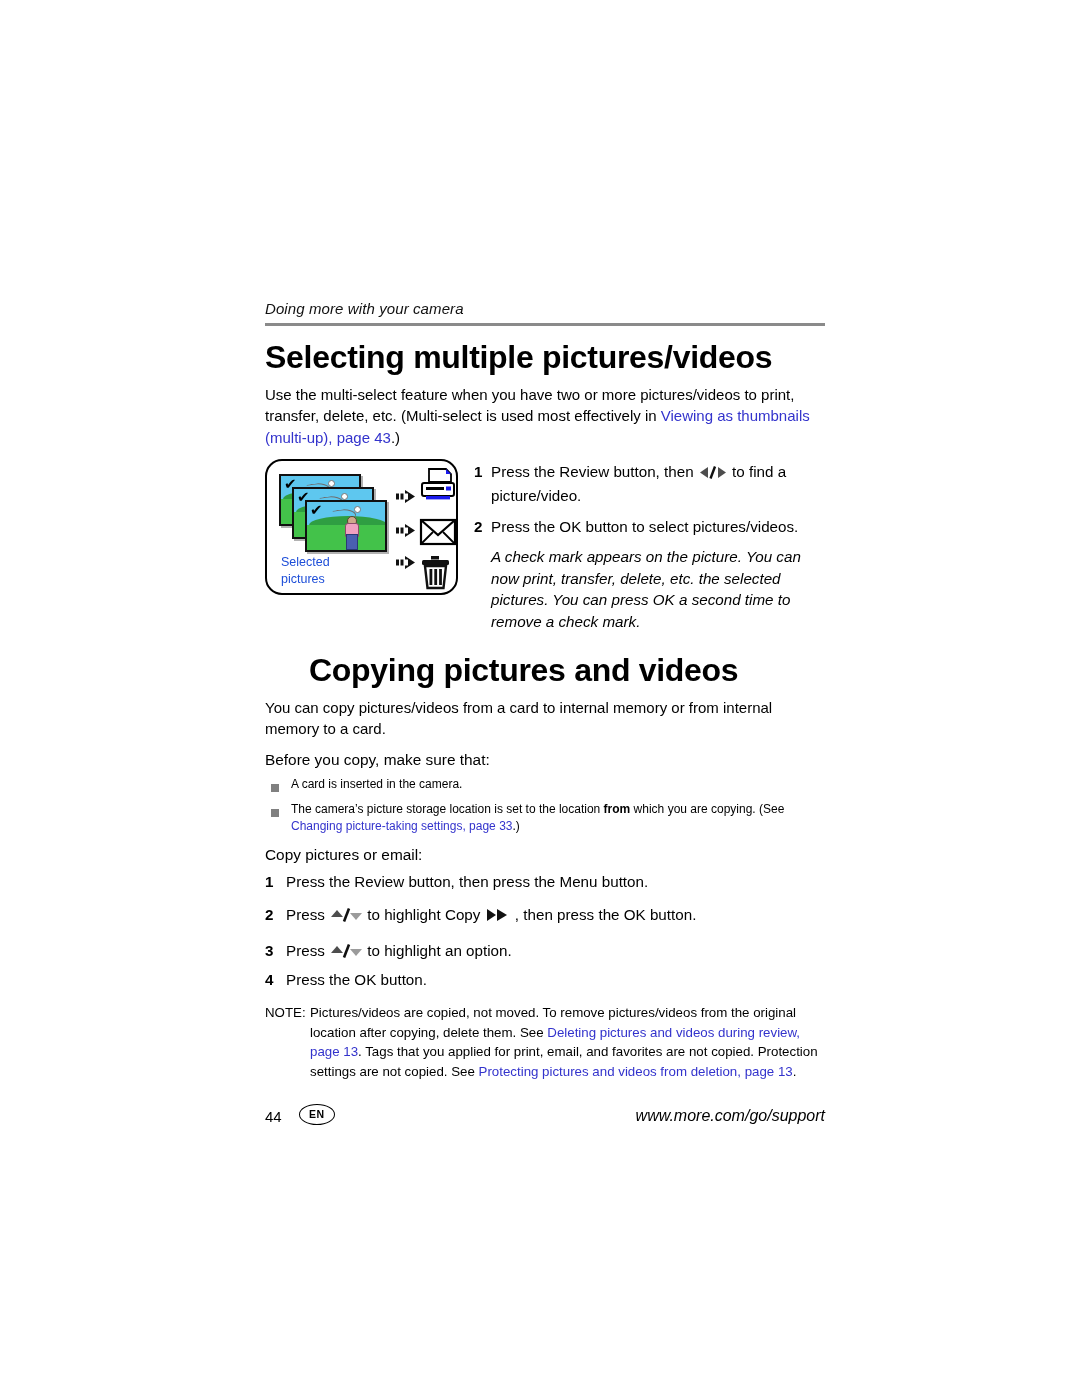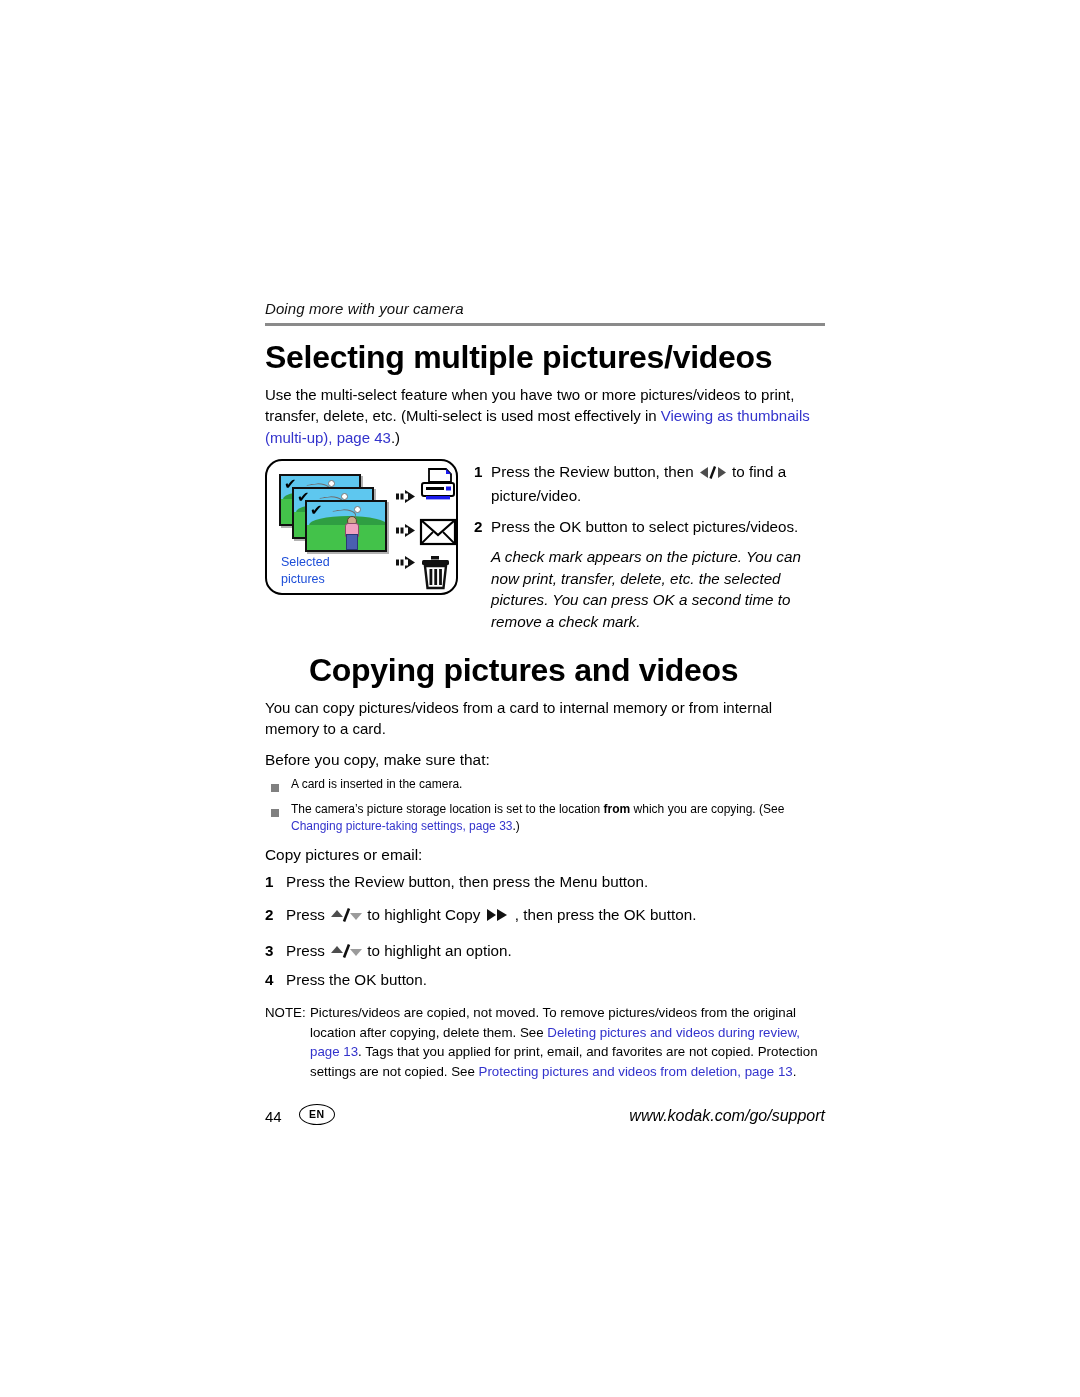--- a/index.html
+++ b/index.html
@@ -454,16 +454,16 @@
   </div>
 
   <div class="note-block">
     <span class="note-label">NOTE:</span>
     <span class="note-body"><span>Pictures/videos are copied, not moved. To remove pictures/videos from the original location after copying, delete them. See </span><span class="lnk">Deleting pictures and videos during review, page 13</span><span>. Tags that you applied for print, email, and favorites are not copied. Protection settings are not copied. See </span><span class="lnk">Protecting pictures and videos from deletion, page 13</span><span>.</span></span>
   </div>
 
   <div class="footer">
     <span class="pg">44</span>
     <span class="en-badge">EN</span>
-    <span class="url">www.kodak.com/go/support</span>
+    <span class="url">www.more.com/go/support</span>
   </div>
 
 </div>
 
 </body></html>

